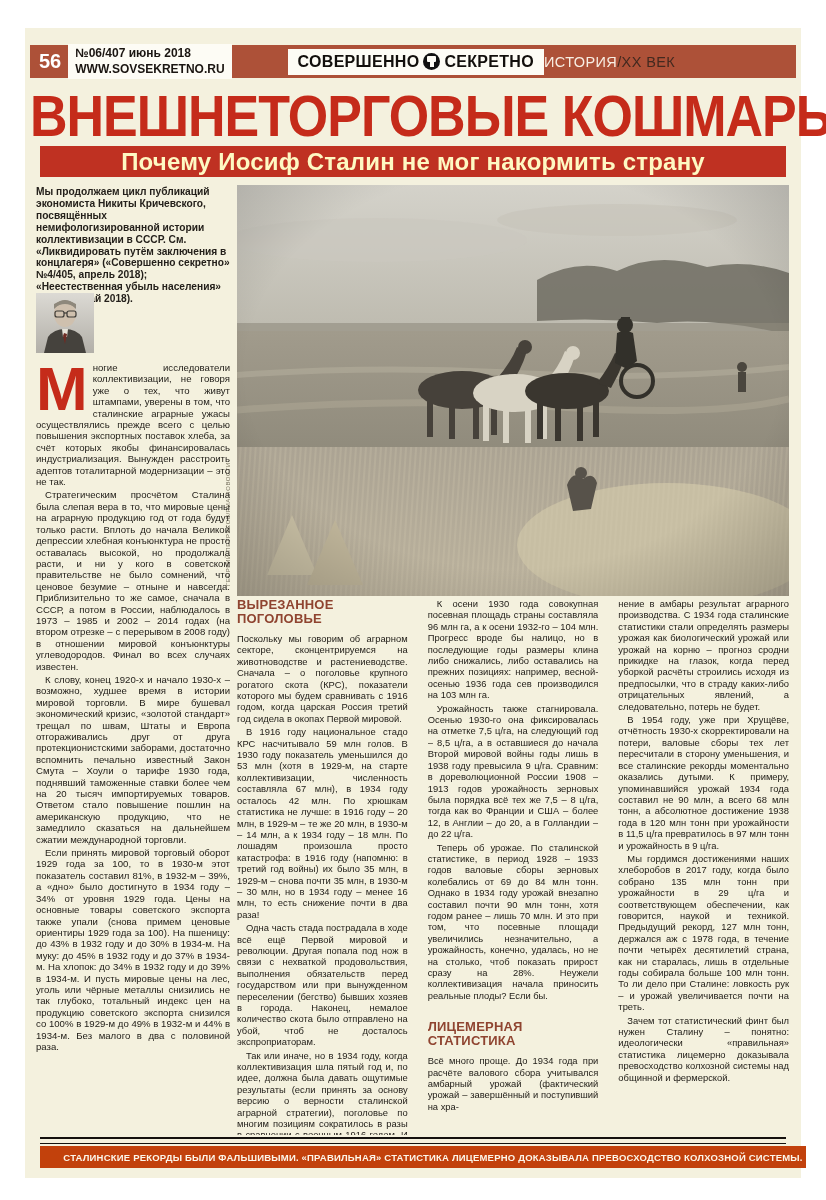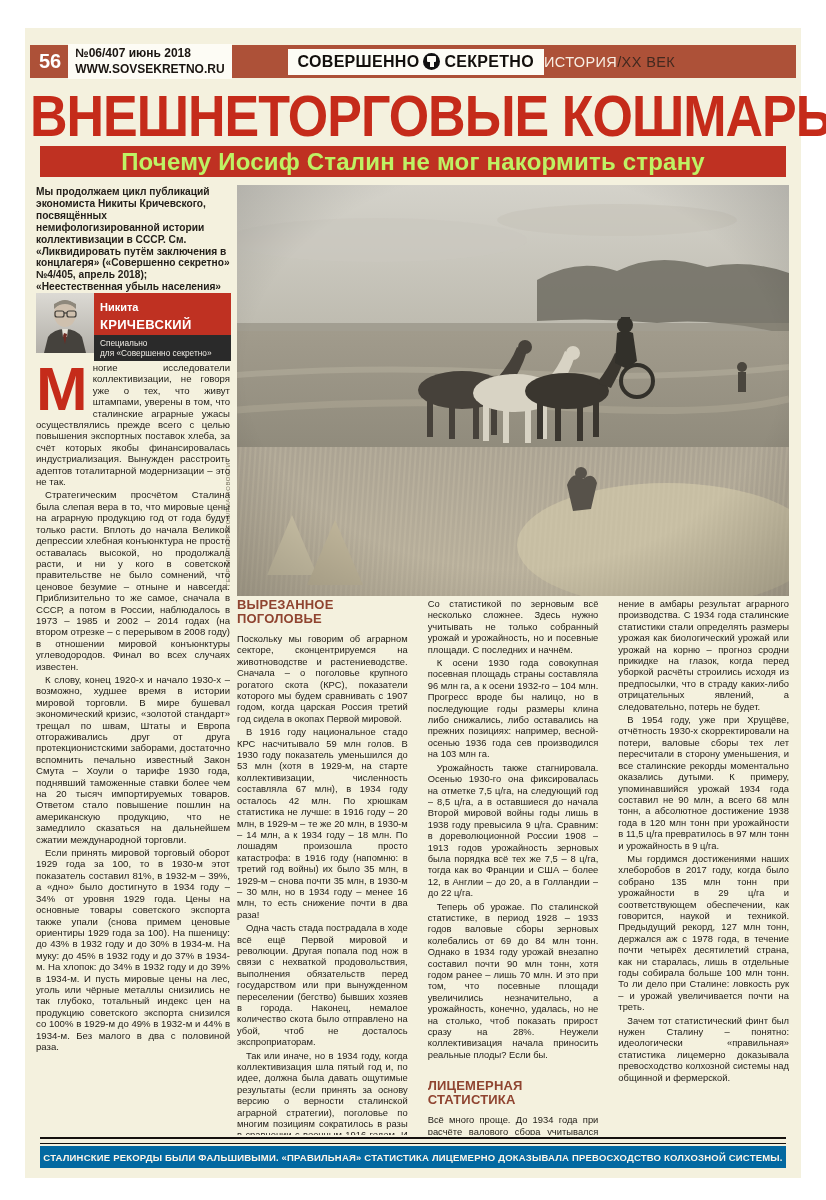--- a/index.html
+++ b/index.html
@@ -20,21 +20,21 @@
   .emb .e2{position:absolute;left:7px;top:9px;width:4px;height:5px;background:#fdfcf5;}
   .sectionlabel{font-size:14.5px;font-weight:400;color:#f8eee3;letter-spacing:.4px;white-space:nowrap;}
   .sectionlabel .suffix{color:#43291f;}
 
   
   .headline{position:absolute;left:30px;top:84px;width:766px;text-align:center;
             font-size:52px;line-height:56px;font-weight:800;color:#c52b1a;letter-spacing:-1px;
             transform:scaleY(1.12);transform-origin:top center;white-space:nowrap;}
   .subbar{position:absolute;left:40px;top:146px;width:746px;height:31px;background:#bf3122;
           display:flex;align-items:center;justify-content:center;
-          color:#bef264;font-size:24px;font-weight:700;letter-spacing:.2px;white-space:nowrap;}
+          color:#fef9c3;font-size:24px;font-weight:700;letter-spacing:.2px;white-space:nowrap;}
 
   
   .intro{position:absolute;left:36px;top:186px;width:195px;font-size:10.2px;line-height:11.9px;
          font-weight:700;color:#24201b;text-align:left;}
   .authorbox{position:absolute;left:36px;top:293px;width:195px;height:60px;display:flex;}
   .a-photo{width:58px;height:60px;flex:0 0 58px;background:#c9c6c0;}
   .a-right{flex:1;display:flex;flex-direction:column;}
   .a-red{background:#bf3122;color:#fff;padding:4px 6px 2px;}
   .a-first{font-size:11px;line-height:11px;font-weight:700;}
   .a-last{font-size:13px;line-height:13px;font-weight:800;letter-spacing:.3px;}
@@ -53,23 +53,23 @@
   .cols{position:absolute;left:237px;top:598px;width:552px;height:537px;display:flex;gap:20px;}
   .col{width:178px;overflow:hidden;font-size:9.4px;line-height:11.4px;text-align:justify;color:#1e1b16;}
   .colhead{font-size:13px;line-height:14px;font-weight:800;color:#8f4430;margin:0 0 7px;letter-spacing:.2px;}
   .colhead.mid{margin-top:19px;}
   p{margin:0 0 2px;}
   p.ind{text-indent:9px;}
 
   
   .rule{position:absolute;left:40px;top:1137px;width:746px;height:4px;
         border-top:2px solid #14110e;border-bottom:1px solid #14110e;}
-  .strip{position:absolute;left:40px;top:1146px;width:746px;height:22px;background:#0369a1;
+  .strip{position:absolute;left:40px;top:1146px;width:746px;height:22px;background:#c2410c;
          display:flex;align-items:center;justify-content:center;color:#fdf6ea;
-         font-size:9.5px;font-weight:700;letter-spacing:.2px;white-space:nowrap;}
+         font-size:9.5px;font-weight:700;letter-spacing:.2px;white-space:nowrap;padding-left:20px;}
 </style>
 </head>
 <body>
 
 <div class="page">
   <div class="paper"></div>
 
   <div class="banner">
     <span class="pgnum">56</span>
     <span class="issuebox">
@@ -109,30 +109,20 @@
         <path d="M8,60 L12,44 Q18,36 29,36 Q40,36 46,44 L50,60 Z" fill="#45423d"></path>
         <path d="M26,36 h6 l-1,8 h-4 Z" fill="#e6e2d8"></path>
         <path d="M28,40 l3,1 -2,10 -2,-8 Z" fill="#6d2c24"></path>
         <ellipse cx="29" cy="21" rx="11" ry="13" fill="#cfc0ae"></ellipse>
         <path d="M18,16 Q29,4 40,16 L40,12 Q29,2 18,12 Z" fill="#8e887c"></path>
         <path d="M18,15 Q29,7 40,15 L40,11 Q29,4 18,11 Z" fill="#8e887c"></path>
         <rect x="19" y="18" width="9" height="6" rx="2" fill="none" stroke="#3c3a36" stroke-width="1.2"></rect>
         <rect x="31" y="18" width="9" height="6" rx="2" fill="none" stroke="#3c3a36" stroke-width="1.2"></rect>
         <line x1="28" y1="20" x2="31" y2="20" stroke="#3c3a36" stroke-width="1.2"></line>
       </svg>
-    </span>
-    <span class="a-right">
-      <span class="a-red">
-        <span class="a-first">Никита</span><br>
-        <span class="a-last">КРИЧЕВСКИЙ</span>
-      </span>
-      <span class="a-blk">
-        <span>Специально</span><br>
-        <span>для «Совершенно секретно»</span>
-      </span>
     </span>
   </div>
 
   <div class="photo">
     <svg width="552" height="411" viewBox="0 0 552 411">
       <defs>
         <linearGradient id="sky" x1="0" y1="0" x2="0" y2="1">
           <stop offset="0" stop-color="#d4d2ca"></stop>
             <stop offset="1" stop-color="#bab7ab"></stop>
         </linearGradient>
@@ -217,27 +207,26 @@
   <div class="leftcol">
     <p><span class="dropcap">М</span><span>ногие исследователи коллективизации, не говоря уже о тех, что живут штампами, уверены в том, что сталинские аграрные ужасы осуществлялись прежде всего с целью повышения экспортных поставок хлеба, за счёт которых якобы финансировалась индустриализация. Вынужден расстроить адептов тоталитарной модернизации – это не так.</span></p>
     <p class="ind">Стратегическим просчётом Сталина была слепая вера в то, что мировые цены на аграрную продукцию год от года будут только расти. Вплоть до начала Великой депрессии хлебная конъюнктура не просто оставалась высокой, но продолжала расти, и ни у кого в советском правительстве не было сомнений, что ценовое безумие – отныне и навсегда. Приблизительно то же самое, сначала в СССР, а потом в России, наблюдалось в 1973 – 1985 и 2002 – 2014 годах (на втором отрезке – с перерывом в 2008 году) в отношении мировой конъюнктуры углеводородов. Финал во всех случаях известен.</p>
     <p class="ind">К слову, конец 1920-х и начало 1930-х – возможно, худшее время в истории мировой торговли. В мире бушевал экономический кризис, «золотой стандарт» трещал по швам, Штаты и Европа отгораживались друг от друга протекционистскими заборами, достаточно вспомнить печально известный Закон Смута – Хоули о тарифе 1930 года, поднявший таможенные ставки более чем на 20 тысяч импортируемых товаров. Ответом стало повышение пошлин на американскую продукцию, что не замедлило сказаться на дальнейшем сжатии международной торговли.</p>
     <p class="ind">Если принять мировой торговый оборот 1929 года за 100, то в 1930-м этот показатель составил 81%, в 1932-м – 39%, а «дно» было достигнуто в 1934 году – 34% от уровня 1929 года. Цены на основные товары советского экспорта также упали (снова примем ценовые ориентиры 1929 года за 100). На пшеницу: до 43% в 1932 году и до 30% в 1934-м. На муку: до 45% в 1932 году и до 37% в 1934-м. На хлопок: до 34% в 1932 году и до 39% в 1934-м. И пусть мировые цены на лес, уголь или чёрные металлы снизились не так глубоко, тотальный индекс цен на продукцию советского экспорта снизился со 100% в 1929-м до 49% в 1932-м и 44% в 1934-м. Без малого в два с половиной раза.</p>
   </div>
 
   <div class="cols">
     <div class="col">
       <div class="colhead">ВЫРЕЗАННОЕ ПОГОЛОВЬЕ</div>
-      <p>Поскольку мы говорим об аграрном секторе, сконцентрируемся на животноводстве и растениеводстве. Сначала – о поголовье крупного рогатого скота (КРС), показатели которого мы будем сравнивать с 1907 годом, когда царская Россия третий год сидела в окопах Первой мировой.</p>
+      <p>Поскольку мы говорим об аграрном секторе, сконцентрируемся на животноводстве и растениеводстве. Сначала – о поголовье крупного рогатого скота (КРС), показатели которого мы будем сравнивать с 1916 годом, когда царская Россия третий год сидела в окопах Первой мировой.</p>
       <p class="ind">В 1916 году национальное стадо КРС насчитывало 59 млн голов. В 1930 году показатель уменьшился до 53 млн (хотя в 1929-м, на старте коллективизации, численность составляла 67 млн), в 1934 году осталось 42 млн. По хрюшкам статистика не лучше: в 1916 году – 20 млн, в 1929-м – те же 20 млн, в 1930-м – 14 млн, а к 1934 году – 18 млн. По лошадям произошла просто катастрофа: в 1916 году (напомню: в третий год войны) их было 35 млн, в 1929-м – снова почти 35 млн, в 1930-м – 30 млн, но в 1934 году – менее 16 млн, то есть снижение почти в два раза!</p>
       <p class="ind">Одна часть стада пострадала в ходе всё ещё Первой мировой и революции. Другая попала под нож в связи с нехваткой продовольствия, выполнения обязательств перед государством или при вынужденном переселении (бегство) бывших хозяев в города. Наконец, немалое количество скота было отправлено на убой, чтоб не досталось экспроприаторам.</p>
       <p class="ind">Так или иначе, но в 1934 году, когда коллективизация шла пятый год и, по идее, должна была давать ощутимые результаты (если принять за основу версию о верности сталинской аграрной стратегии), поголовье по многим позициям сократилось в разы в сравнении с военным 1916 годом. И при том, что население увеличилось со 147 млн человек, по переписи 1926 года, до 170 млн, по оценкам 1933 года (и до 162 млн человек, по переписи населения 1937 года).</p>
     </div>
     <div class="col">
-      <p>Со статистикой по зерновым всё несколько сложнее. Здесь нужно учитывать не только собранный урожай и урожайность, но и посевные площади. С последних и начнём.</p>
       <p class="ind">К осени 1930 года совокупная посевная площадь страны составляла 96 млн га, а к осени 1932-го – 104 млн. Прогресс вроде бы налицо, но в последующие годы размеры клина либо снижались, либо оставались на прежних позициях: например, весной-осенью 1936 года сев производился на 103 млн га.</p>
       <p class="ind">Урожайность также стагнировала. Осенью 1930-го она фиксировалась на отметке 7,5 ц/га, на следующий год – 8,5 ц/га, а в оставшиеся до начала Второй мировой войны годы лишь в 1938 году превысила 9 ц/га. Сравним: в дореволюционной России 1908 – 1913 годов урожайность зерновых была порядка всё тех же 7,5 – 8 ц/га, тогда как во Франции и США – более 12, в Англии – до 20, а в Голландии – до 22 ц/га.</p>
       <p class="ind">Теперь об урожае. По сталинской статистике, в период 1928 – 1933 годов валовые сборы зерновых колебались от 69 до 84 млн тонн. Однако в 1934 году урожай внезапно составил почти 90 млн тонн, хотя годом ранее – лишь 70 млн. И это при том, что посевные площади увеличились незначительно, а урожайность, конечно, удалась, но не на столько, чтоб показать прирост сразу на 28%. Неужели коллективизация начала приносить реальные плоды? Если бы.</p>
       <div class="colhead mid">ЛИЦЕМЕРНАЯ СТАТИСТИКА</div>
       <p>Всё много проще. До 1934 года при расчёте валового сбора учитывался амбарный урожай (фактический урожай – завершённый и поступивший на хра-</p>
     </div>
     <div class="col">
       <p>нение в амбары результат аграрного производства. С 1934 года сталинские статистики стали определять размеры урожая как биологический урожай или урожай на корню – прогноз сродни прикидке на глазок, когда перед уборкой расчёты строились исходя из предпосылки, что в страду каких-либо отрицательных явлений, а следовательно, потерь не будет.</p>
       <p class="ind">В 1954 году, уже при Хрущёве, отчётность 1930-х скорректировали на потери, валовые сборы тех лет пересчитали в сторону уменьшения, и все сталинские рекорды моментально оказались дутыми. К примеру, упоминавшийся урожай 1934 года составил не 90 млн, а всего 68 млн тонн, а абсолютное достижение 1938 года в 120 млн тонн при урожайности в 11,5 ц/га превратилось в 97 млн тонн и урожайность в 9 ц/га.</p>
       <p class="ind">Мы гордимся достижениями наших хлеборобов в 2017 году, когда было собрано 135 млн тонн при урожайности в 29 ц/га и соответствующем обеспечении, как говорится, наукой и техникой. Предыдущий рекорд, 127 млн тонн, держался аж с 1978 года, в течение почти четырёх десятилетий страна, как ни старалась, лишь в отдельные годы собирала больше 100 млн тонн. То ли дело при Сталине: ловкость рук – и урожай увеличивается почти на треть.</p>

